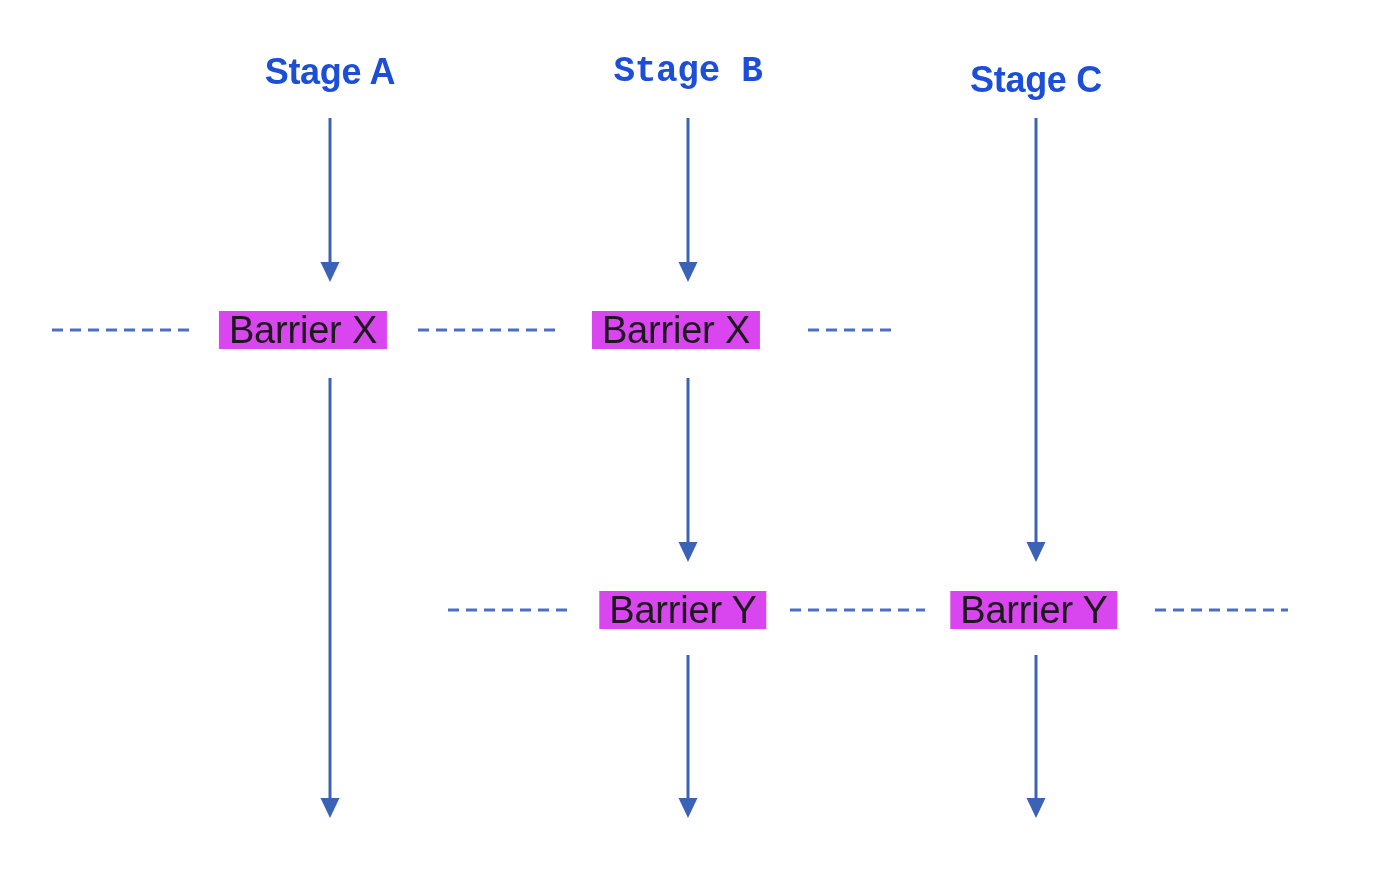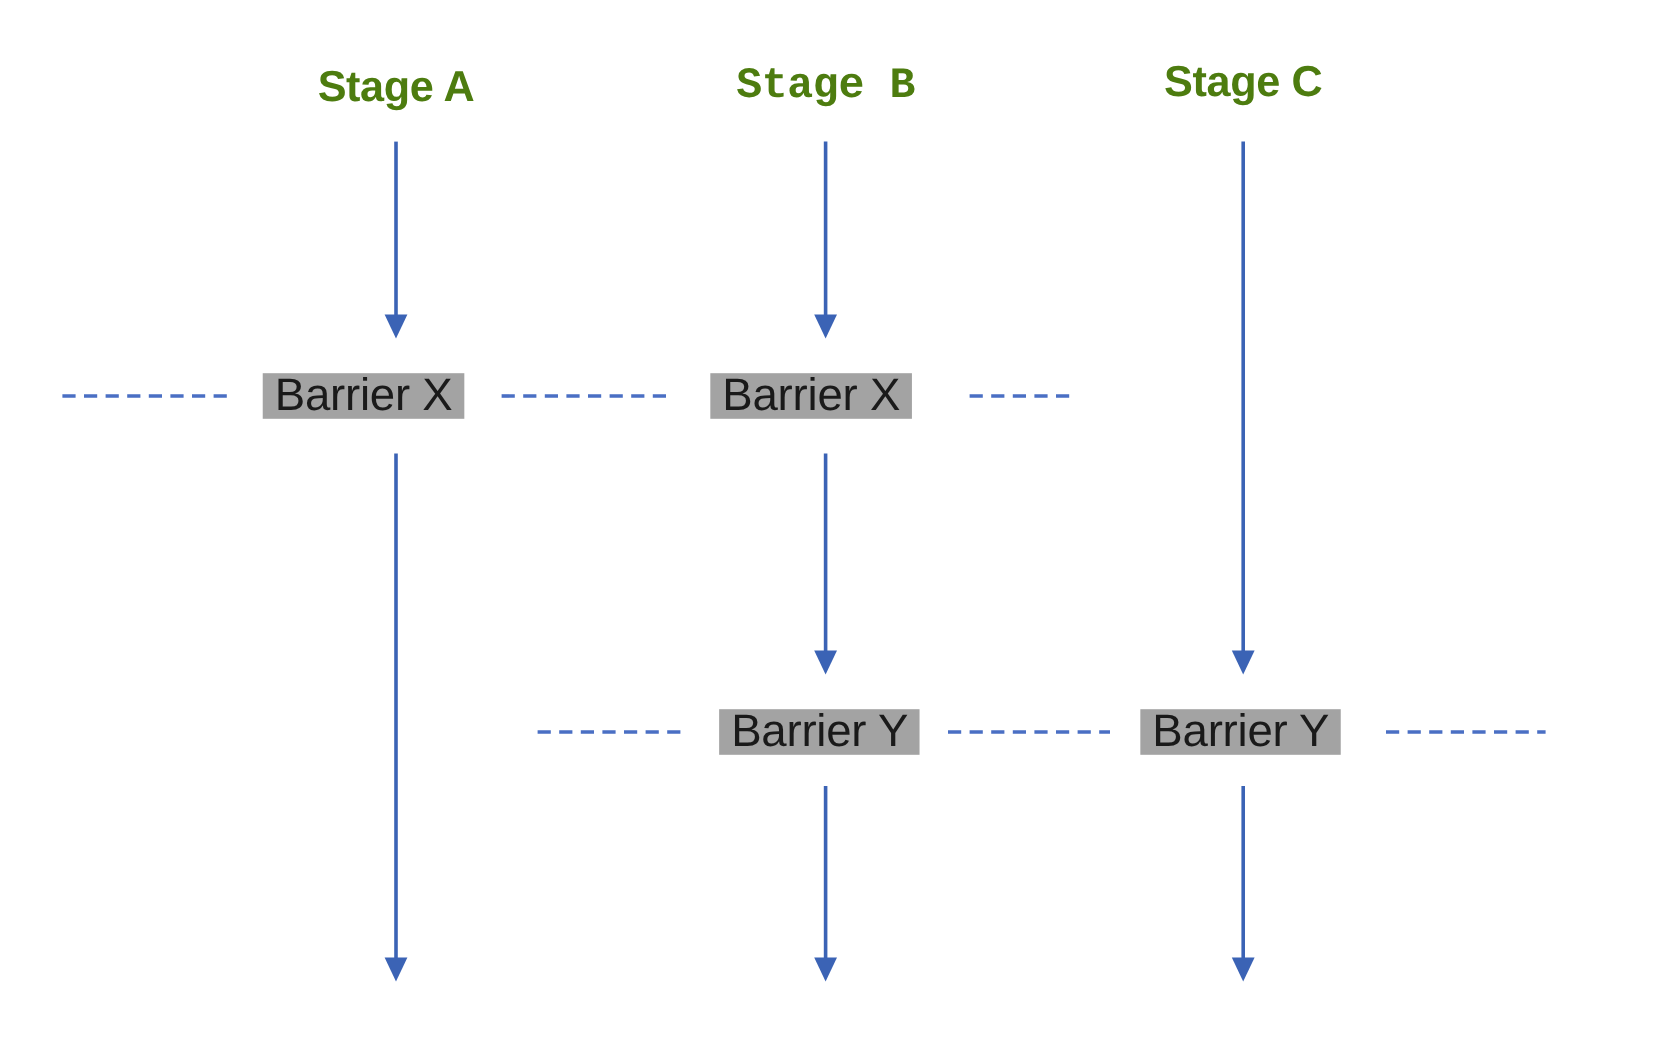--- a/index.html
+++ b/index.html
@@ -25,35 +25,35 @@
     top: 0;
     width: 1379px;
     height: 875px;
   }
   .stage-header {
     position: absolute;
     font-family: "Liberation Sans", sans-serif;
     font-weight: bold;
     font-size: 36px;
     line-height: 1;
-    color: #4d7c0f;
+    color: #1d4ed8;
     white-space: nowrap;
     transform: translate(-50%, -50%);
     letter-spacing: -0.3px;
   }
   .barrier-label {
     position: absolute;
     font-family: "Liberation Sans", sans-serif;
     font-weight: 400;
     font-size: 38px;
     line-height: 1;
     color: #1a1a1a;
     white-space: nowrap;
     transform: translate(-50%, -50%);
-    background: #a3a3a3;
+    background: #d946ef;
     padding: 0 10px;
     letter-spacing: -0.2px;
   }
 </style>
 </head>
 <body>
 
 <div id="canvas">
 
   <svg id="diagram-svg" viewBox="0 0 1379 875" xmlns="http://www.w3.org/2000/svg">
@@ -96,21 +96,21 @@
         <line x1="448" y1="610" x2="570" y2="610" stroke="#4A6FC4" stroke-width="3" stroke-dasharray="11 7" stroke-linecap="butt" id="dash-y-left"></line>
         <line x1="790" y1="610" x2="925" y2="610" stroke="#4A6FC4" stroke-width="3" stroke-dasharray="11 7" stroke-linecap="butt" id="dash-y-middle"></line>
         <line x1="1155" y1="610" x2="1288" y2="610" stroke="#4A6FC4" stroke-width="3" stroke-dasharray="11 7" stroke-linecap="butt" id="dash-y-right"></line>
       </g>
 
   </svg>
 
   <div id="headers-layer">
       <div class="stage-header" style="left: 330px; top: 72px;">Stage A</div>
       <div class="stage-header" style="left: 688px; top: 72px; font-family: Liberation Mono, monospace;">Stage B</div>
-      <div class="stage-header" style="left: 1036px; top: 68px;">Stage C</div>
+      <div class="stage-header" style="left: 1036px; top: 80px;">Stage C</div>
     </div>
 
   <div id="barriers-layer">
       <div class="barrier-label" id="barrier-x-a" style="left: 303px; top: 330px; color: rgb(26, 26, 26);">Barrier X</div>
       <div class="barrier-label" id="barrier-x-b" style="left: 676px; top: 330px; color: rgb(26, 26, 26);">Barrier X</div>
       <div class="barrier-label" id="barrier-y-b" style="left: 683px; top: 610px; color: rgb(26, 26, 26);">Barrier Y</div>
       <div class="barrier-label" id="barrier-y-c" style="left: 1034px; top: 610px; color: rgb(26, 26, 26);">Barrier Y</div>
     </div>
 
 </div>

